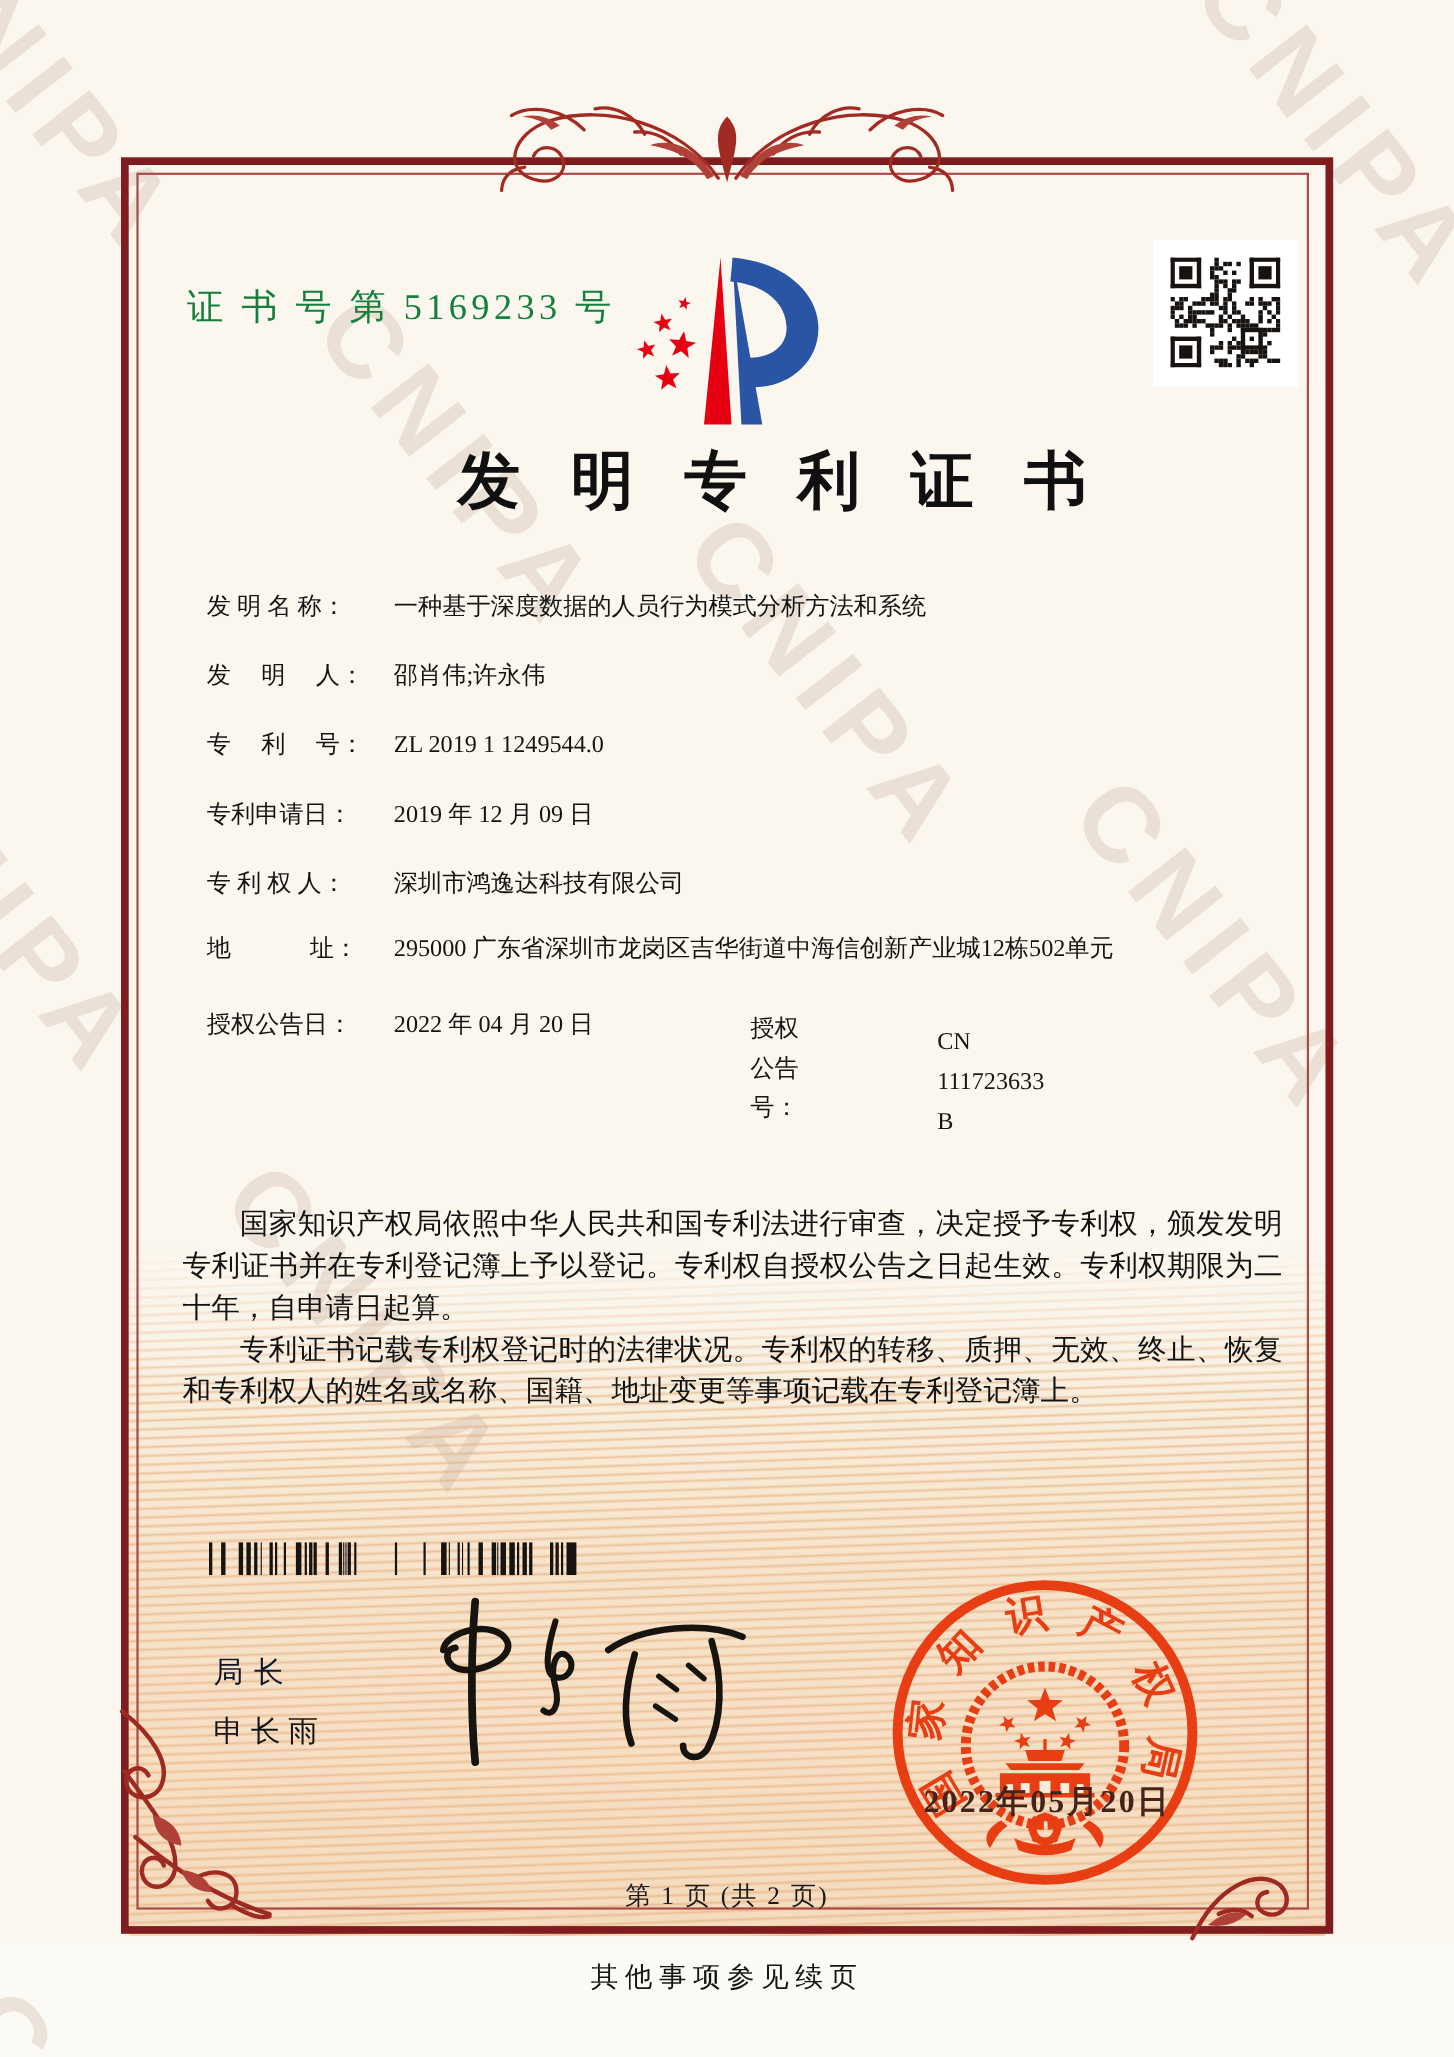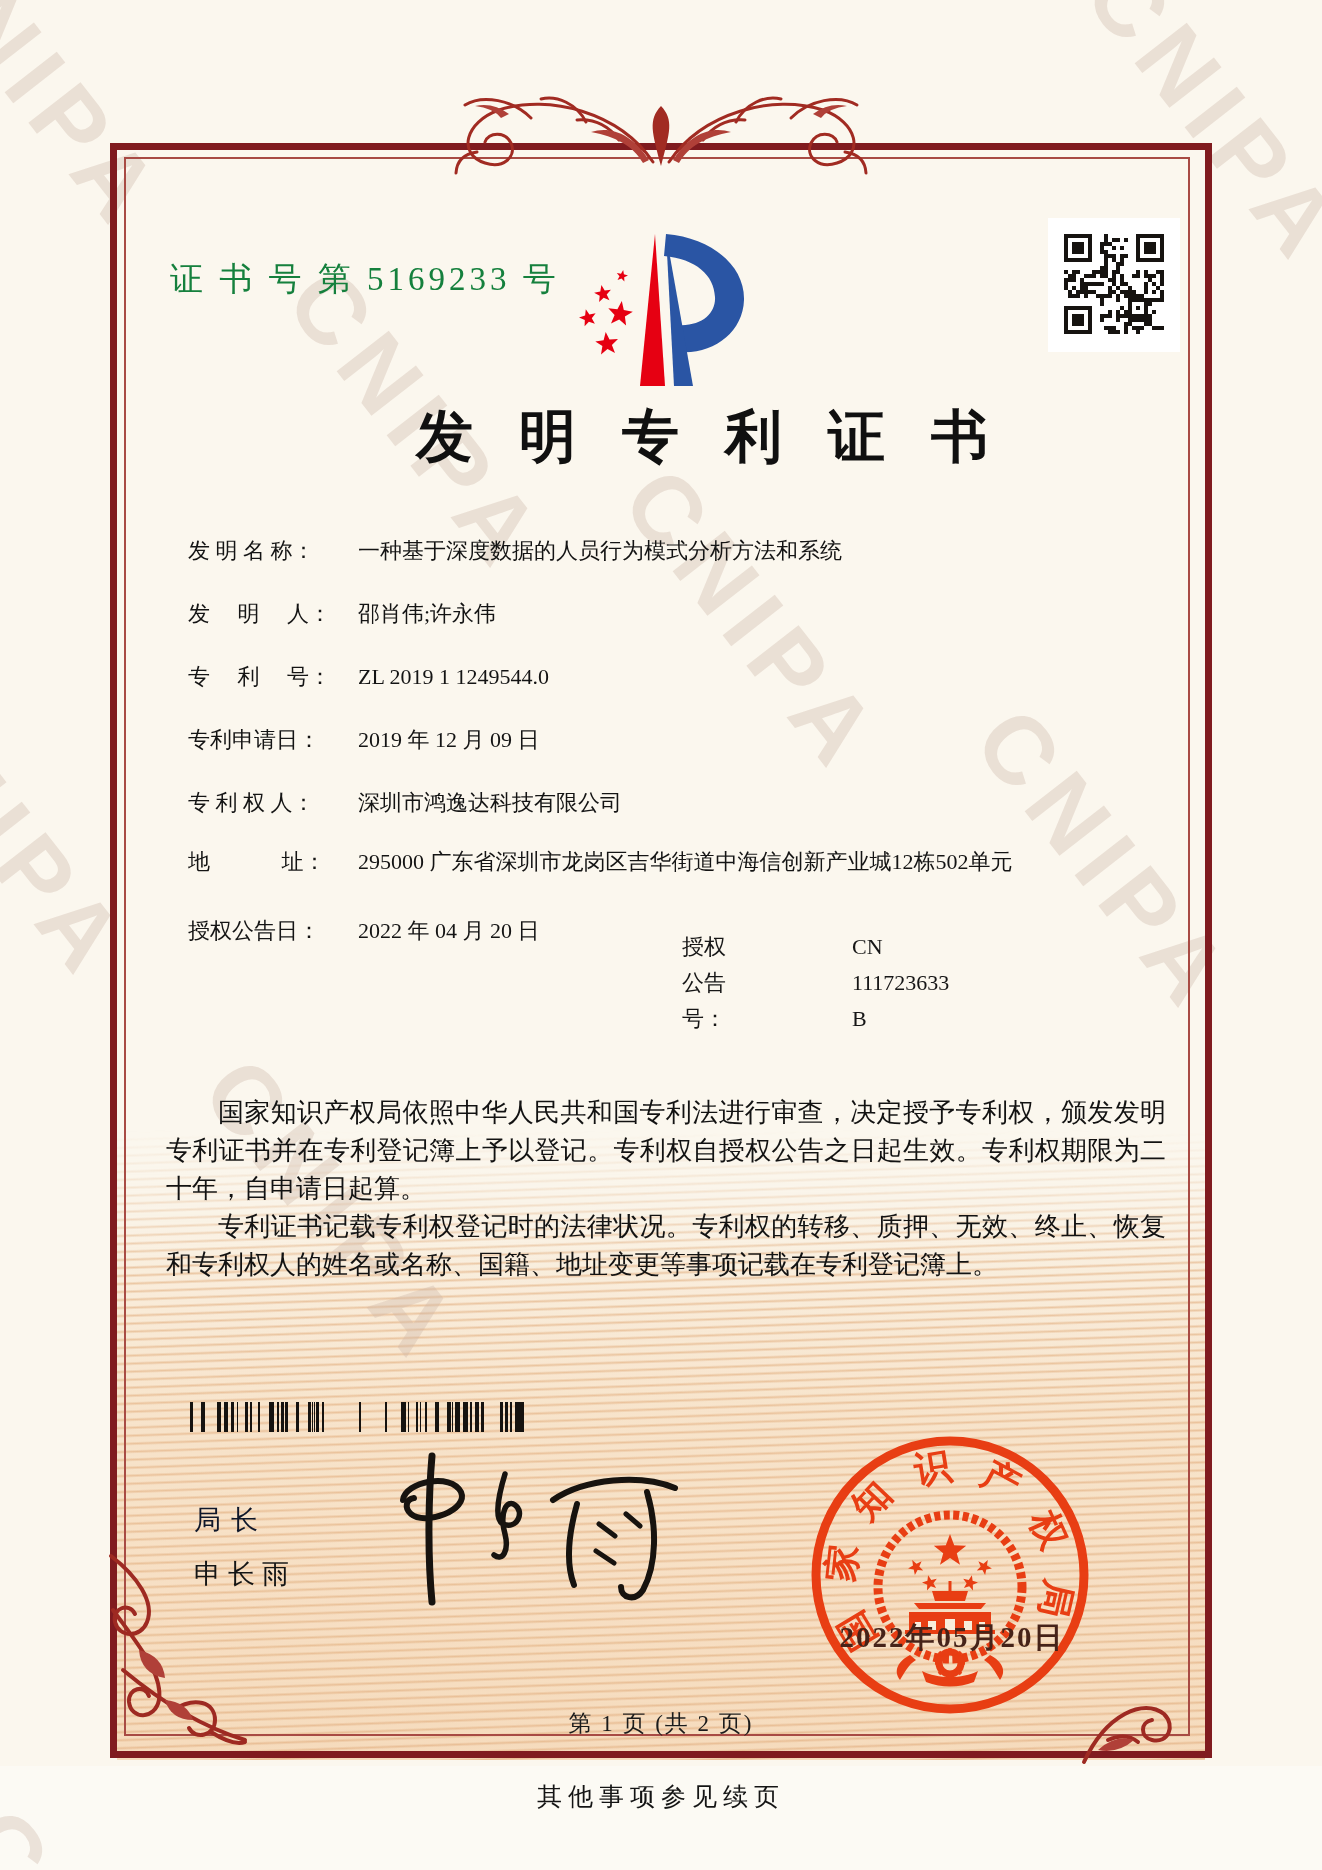--- a/index.html
+++ b/index.html
@@ -38,21 +38,21 @@
   .qr{position:absolute;left:1064px;top:234px;}
   .title{
     position:absolute;left:110px;top:399px;width:1184px;text-align:center;
     font-size:57px;font-weight:700;letter-spacing:46px;text-indent:46px;color:#101010;
   }
   
   .row{position:absolute;left:188px;font-size:22px;line-height:36px;}
   .flabel{display:inline-block;min-width:168px;color:#141414;}
   .fvalue{position:absolute;left:170px;top:0;width:700px;color:#141414;}
   .fvalue.addr{width:676px;}
-  .grant-nolabel{position:absolute;left:494px;top:16px;}
+  .grant-nolabel{position:absolute;left:494px;top:4px;}
   .grant-noval{position:absolute;left:664px;top:16px;}
   
   .bodytext{position:absolute;left:166px;top:1094px;width:1000px;font-size:26px;line-height:38px;text-align:justify;color:#121212;}
   .bodytext p{margin:0;text-indent:2em;}
   
   .barcode{position:absolute;left:190px;top:1402px;}
   .juzhang{position:absolute;left:194px;top:1502px;font-size:27px;letter-spacing:10px;color:#0f172a;}
   .dname{position:absolute;left:194px;top:1556px;font-size:27px;letter-spacing:7px;color:#151515;}
   .signature{position:absolute;left:385px;top:1448px;}
   .seal{position:absolute;left:805px;top:1430px;opacity:.96;}

